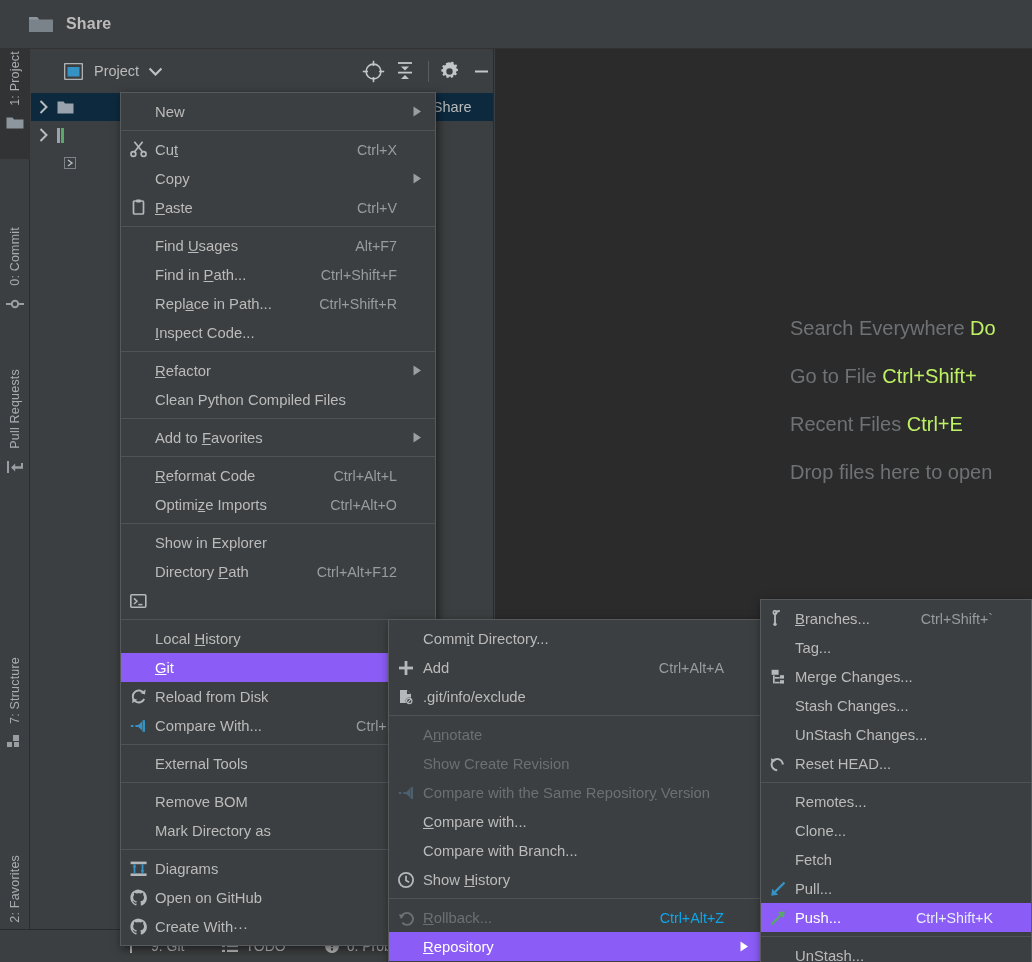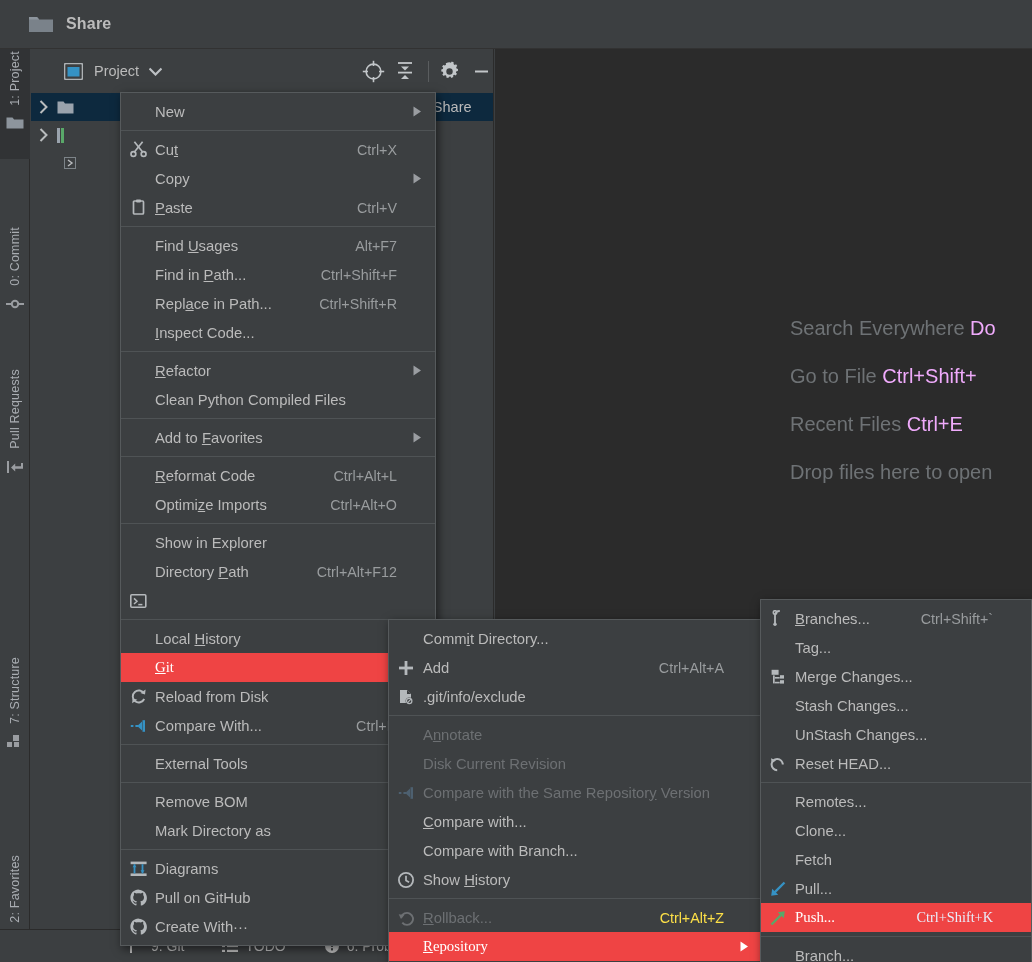--- a/index.html
+++ b/index.html
@@ -85,21 +85,21 @@
   
   .editorbg {
     position: absolute; left: 495px; top: 49px; right: 0; bottom: 33px;
     background: #2b2b2b;
   }
   .tips {
     position: absolute; left: 295px; top: 268px;
     display: flex; flex-direction: column;
   }
   .tip { color: #6e7275; font-size: 20px; margin-bottom: 25px; white-space: nowrap; }
-  .tip .key { color: #f0abfc; }
+  .tip .key { color: #bef264; }
 
   
   .statusbar {
     position: absolute; left: 0; bottom: 0; width: 1032px; height: 33px;
     background: #3c3f41;
     border-top: 1px solid #2b2b2b;
     display: flex; align-items: center;
   }
   .sb-item { display: flex; align-items: center; margin-left: 26px;
              color: #bbbbbb; font-size: 14px; }
@@ -117,33 +117,33 @@
   .mi {
     position: relative;
     display: flex; align-items: center;
     height: 29px;
     padding: 0 0 0 0;
     color: #bbbbbb;
     font-size: 14.8px;
     white-space: nowrap;
     cursor: default;
   }
-  .mi.sel { background: #ef4444; color: #ffffff; font-family: Liberation Serif, serif; }
+  .mi.sel { background: #8b5cf6; color: #ffffff; }
   .mi.disabled { color: #6d7073; }
   .mi .mi-ico {
     width: 34px; min-width: 34px; height: 29px;
     display: flex; align-items: center; justify-content: center;
   }
   .mi .mi-text { flex: 1 1 auto; padding-right: 14px; }
   .mi .mi-text u { text-decoration: underline; }
   .mi .mi-acc {
     color: #999c9e; font-size: 14.3px; padding-right: 16px; margin-left: 22px;
   }
   .mi.sel .mi-acc { color: #e8eefb; }
-  .mi.disabled .mi-acc { color: #fde047; }
+  .mi.disabled .mi-acc { color: #0ea5e9; }
   .mi .mi-arrow {
     width: 22px; min-width: 22px; display: flex; align-items: center; justify-content: flex-start;
   }
   .mi .mi-arrow.empty { visibility: hidden; }
   .msep { height: 1px; background: #4f5355; margin: 4px 0; }
 
   #menu-main  { left: 76px;  top: 92px;  width: 316px; margin-left: 44px; }
   #menu-git   { left: 388px; top: 619px;  width: 375px; }
   #menu-repo  { left: 760px; top: 599px;  width: 272px; }
 
@@ -633,21 +633,21 @@
             <path d="M0.5 0.5l7.5 5-7.5 5z" fill="#9a9da1"></path>
           </svg>
         </span>
       </div>
       <div class="mi">
         <span class="mi-ico">
           <svg width="17" height="17" viewBox="0 0 17 17">
             <path d="M8.5 0.6C4 0.6 0.4 4.2 0.4 8.7c0 3.6 2.3 6.6 5.5 7.7.4.1.6-.2.6-.4v-1.4c-2.3.5-2.8-1.1-2.8-1.1-.4-1-.9-1.2-.9-1.2-.8-.5.1-.5.1-.5.8.1 1.2.8 1.2.8.7 1.2 1.9.9 2.4.7.1-.5.3-.9.5-1.1-1.8-.2-3.8-.9-3.8-4 0-.9.3-1.6.9-2.2-.1-.2-.4-1 .1-2.2 0 0 .7-.2 2.3.8.7-.2 1.4-.3 2.1-.3s1.4.1 2.1.3c1.6-1.1 2.3-.8 2.3-.8.5 1.2.2 2 .1 2.2.6.6.9 1.3.9 2.2 0 3.2-1.9 3.8-3.8 4 .3.3.6.8.6 1.6v2.4c0 .2.1.5.6.4 3.2-1.1 5.5-4.1 5.5-7.7 0-4.5-3.6-8.1-8.1-8.1z" fill="#b4b8bb"></path>
           </svg>
         </span>
-        <span class="mi-text">Pull on GitHub</span>
+        <span class="mi-text">Open on GitHub</span>
         <span class="mi-arrow empty">
           <svg width="9" height="11" viewBox="0 0 9 11">
             <path d="M0.5 0.5l7.5 5-7.5 5z" fill="#9a9da1"></path>
           </svg>
         </span>
       </div>
       <div class="mi">
         <span class="mi-ico">
           <svg width="17" height="17" viewBox="0 0 17 17">
             <path d="M8.5 0.6C4 0.6 0.4 4.2 0.4 8.7c0 3.6 2.3 6.6 5.5 7.7.4.1.6-.2.6-.4v-1.4c-2.3.5-2.8-1.1-2.8-1.1-.4-1-.9-1.2-.9-1.2-.8-.5.1-.5.1-.5.8.1 1.2.8 1.2.8.7 1.2 1.9.9 2.4.7.1-.5.3-.9.5-1.1-1.8-.2-3.8-.9-3.8-4 0-.9.3-1.6.9-2.2-.1-.2-.4-1 .1-2.2 0 0 .7-.2 2.3.8.7-.2 1.4-.3 2.1-.3s1.4.1 2.1.3c1.6-1.1 2.3-.8 2.3-.8.5 1.2.2 2 .1 2.2.6.6.9 1.3.9 2.2 0 3.2-1.9 3.8-3.8 4 .3.3.6.8.6 1.6v2.4c0 .2.1.5.6.4 3.2-1.1 5.5-4.1 5.5-7.7 0-4.5-3.6-8.1-8.1-8.1z" fill="#b4b8bb"></path>
@@ -708,21 +708,21 @@
         <span class="mi-ico"></span>
         <span class="mi-text">A<u>n</u>notate</span>
         <span class="mi-arrow empty">
           <svg width="9" height="11" viewBox="0 0 9 11">
             <path d="M0.5 0.5l7.5 5-7.5 5z" fill="#9a9da1"></path>
           </svg>
         </span>
       </div>
       <div class="mi disabled">
         <span class="mi-ico"></span>
-        <span class="mi-text">Disk Current Revision</span>
+        <span class="mi-text">Show Create Revision</span>
         <span class="mi-arrow empty">
           <svg width="9" height="11" viewBox="0 0 9 11">
             <path d="M0.5 0.5l7.5 5-7.5 5z" fill="#9a9da1"></path>
           </svg>
         </span>
       </div>
       <div class="mi disabled">
         <span class="mi-ico">
           <svg width="17" height="18" viewBox="0 0 17 18">
             <line x1="0.8" y1="9" x2="9" y2="9" stroke="#4d6070" stroke-width="1.8" stroke-dasharray="2.6 2"></line>
@@ -924,21 +924,21 @@
         <span class="mi-acc">Ctrl+Shift+K</span>
         <span class="mi-arrow empty">
           <svg width="9" height="11" viewBox="0 0 9 11">
             <path d="M0.5 0.5l7.5 5-7.5 5z" fill="#ffffff"></path>
           </svg>
         </span>
       </div>
       <div class="msep"></div>
       <div class="mi">
         <span class="mi-ico"></span>
-        <span class="mi-text">Branch...</span>
+        <span class="mi-text">UnStash...</span>
         <span class="mi-arrow empty">
           <svg width="9" height="11" viewBox="0 0 9 11">
             <path d="M0.5 0.5l7.5 5-7.5 5z" fill="#9a9da1"></path>
           </svg>
         </span>
       </div>
     </div>
 
 </div>
 

